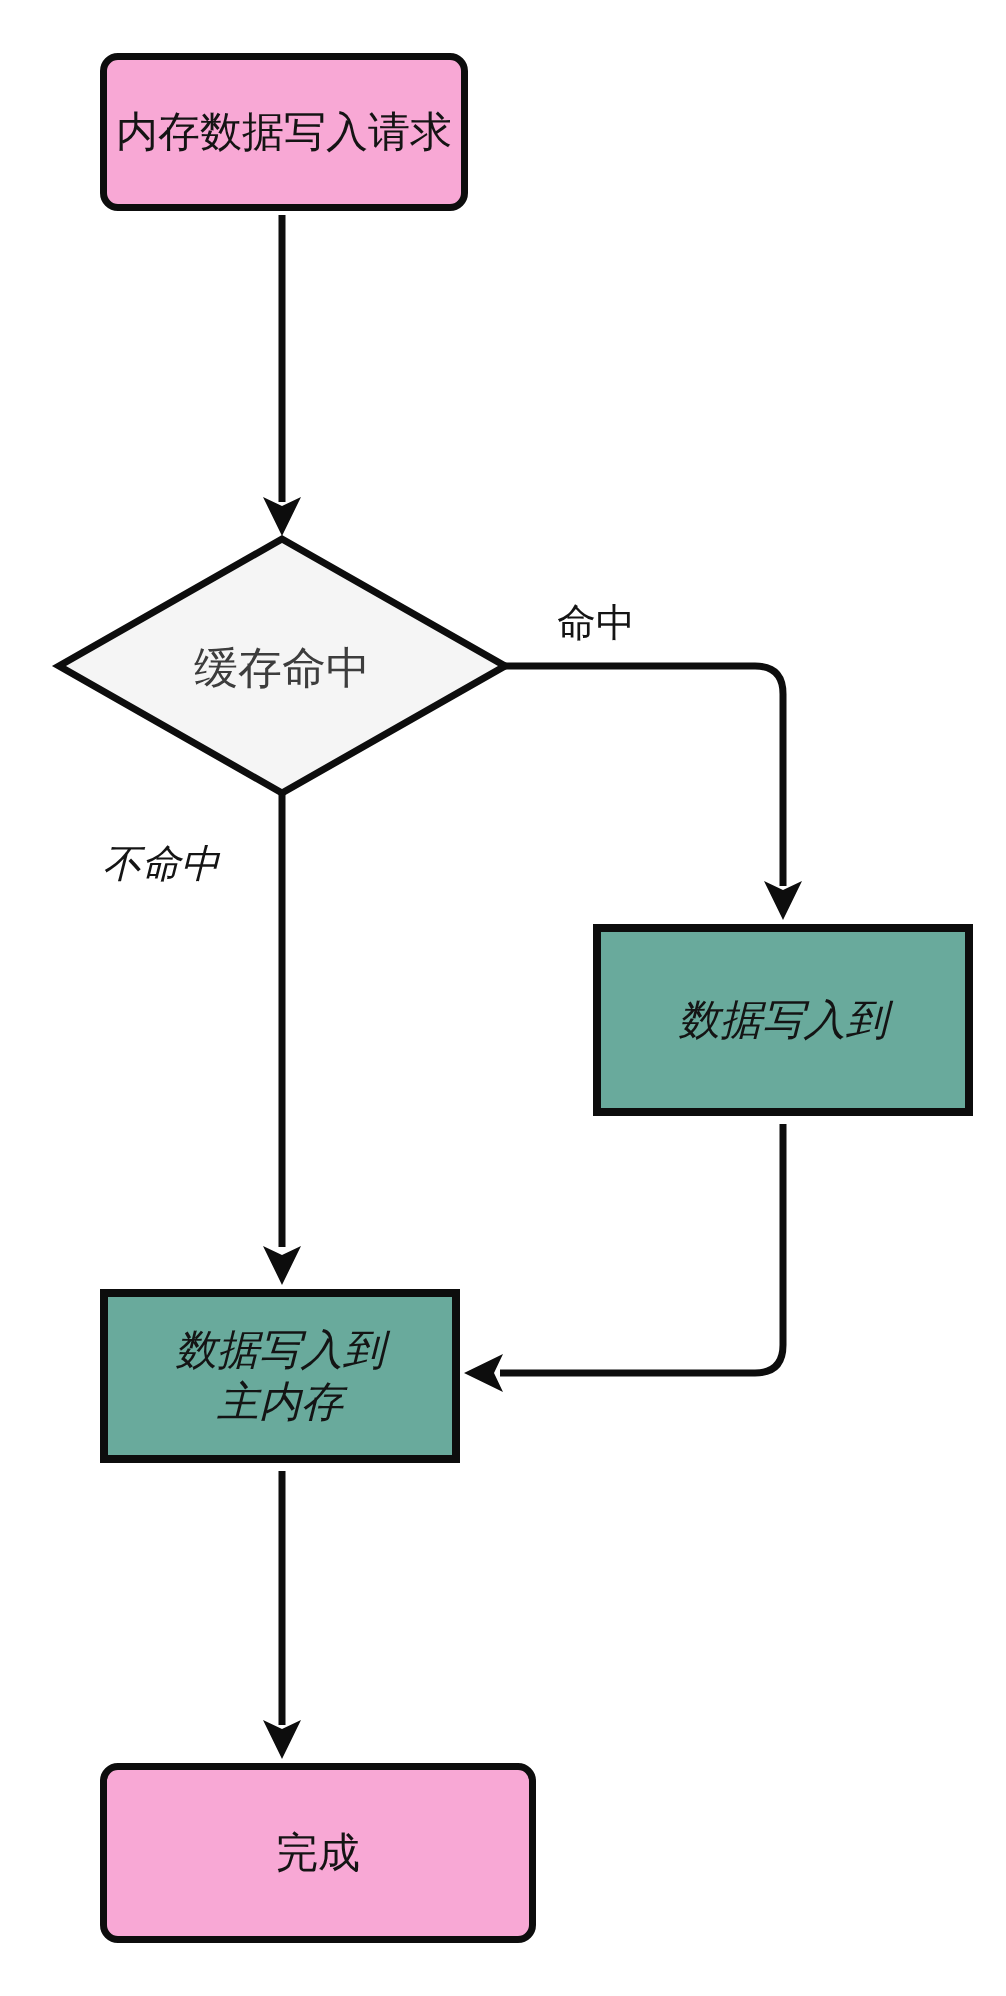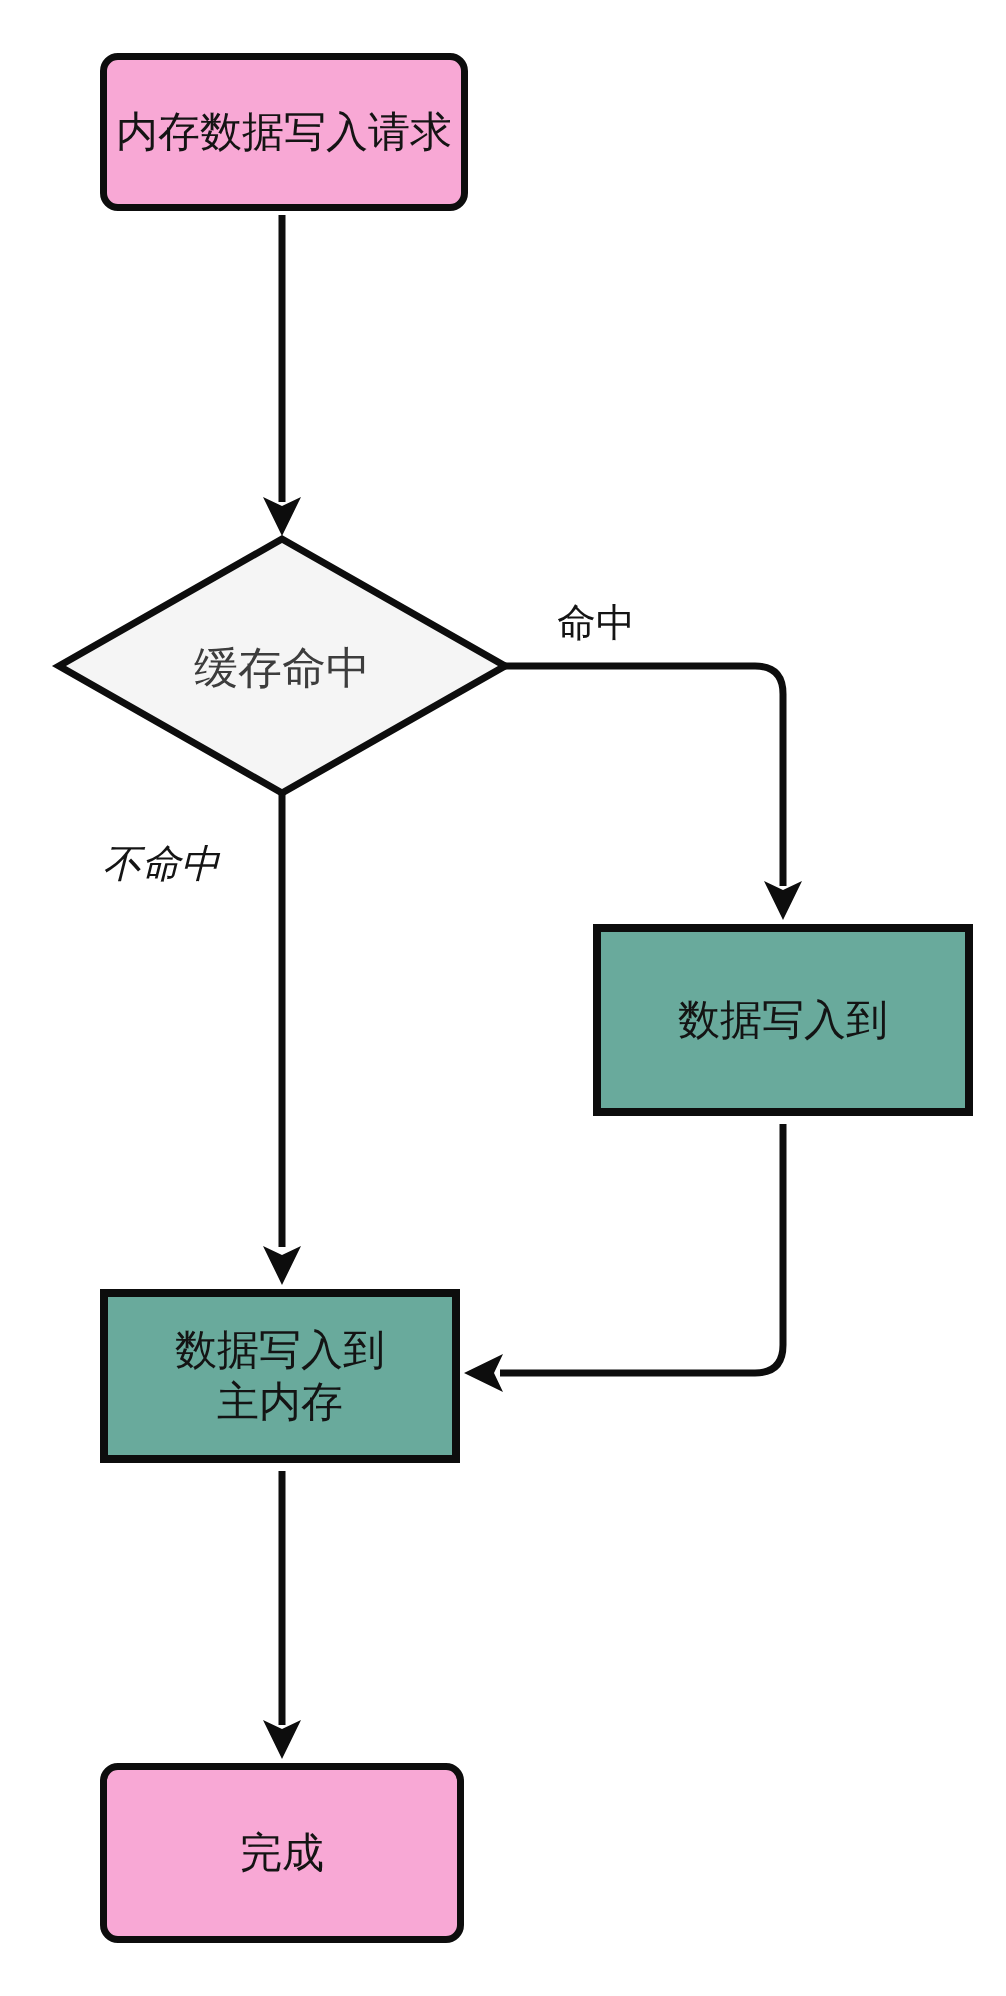--- a/index.html
+++ b/index.html
@@ -33,25 +33,26 @@
     color:var(--text);
   }
   .node.terminal{
     background:var(--pink);
     border:7px solid var(--line);
     border-radius:18px;
   }
   .node.process{
     background:var(--teal);
     border:8px solid var(--line);
+    font-style:italic;
   }
   .node-start{left:100px;top:53px;width:368px;height:158px;}
   .node-cache{left:593px;top:924px;width:380px;height:192px;}
   .node-main{left:100px;top:1289px;width:360px;height:174px;}
-  .node-done{left:100px;top:1763px;width:364px;height:180px;}
+  .node-done{left:100px;top:1763px;width:436px;height:180px;}
   .decision-label{
     position:absolute;left:282px;top:668px;
     transform:translate(-50%,-50%);
     font-size:44px;color:var(--decision-text);
     white-space:nowrap;
   }
   .edge-label{
     position:absolute;transform:translate(-50%,-50%);
     font-size:39px;color:var(--text);white-space:nowrap;
   }

